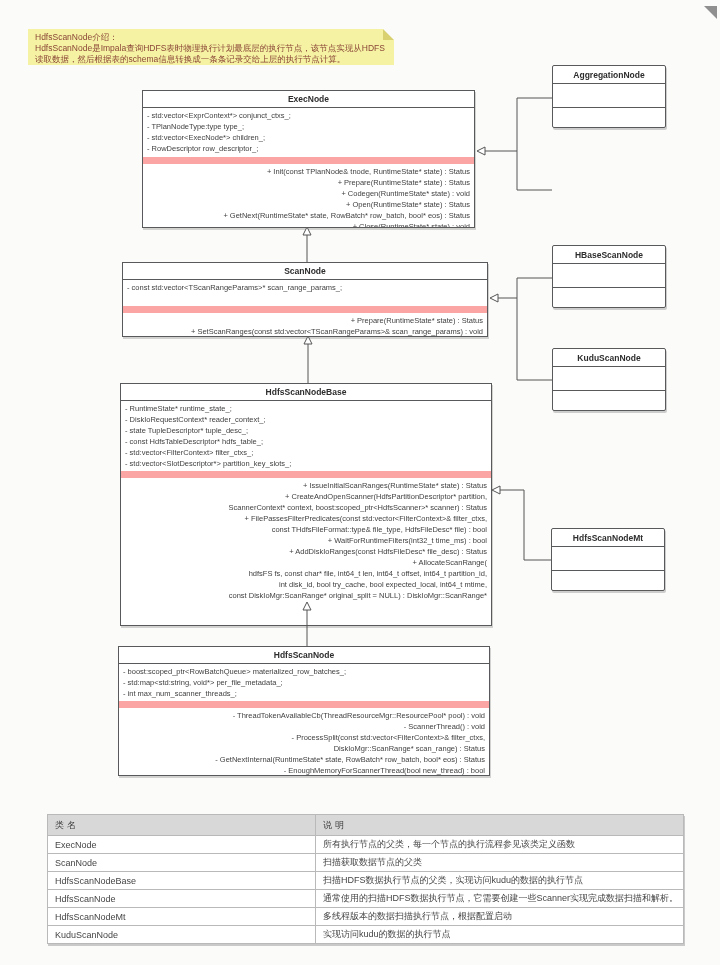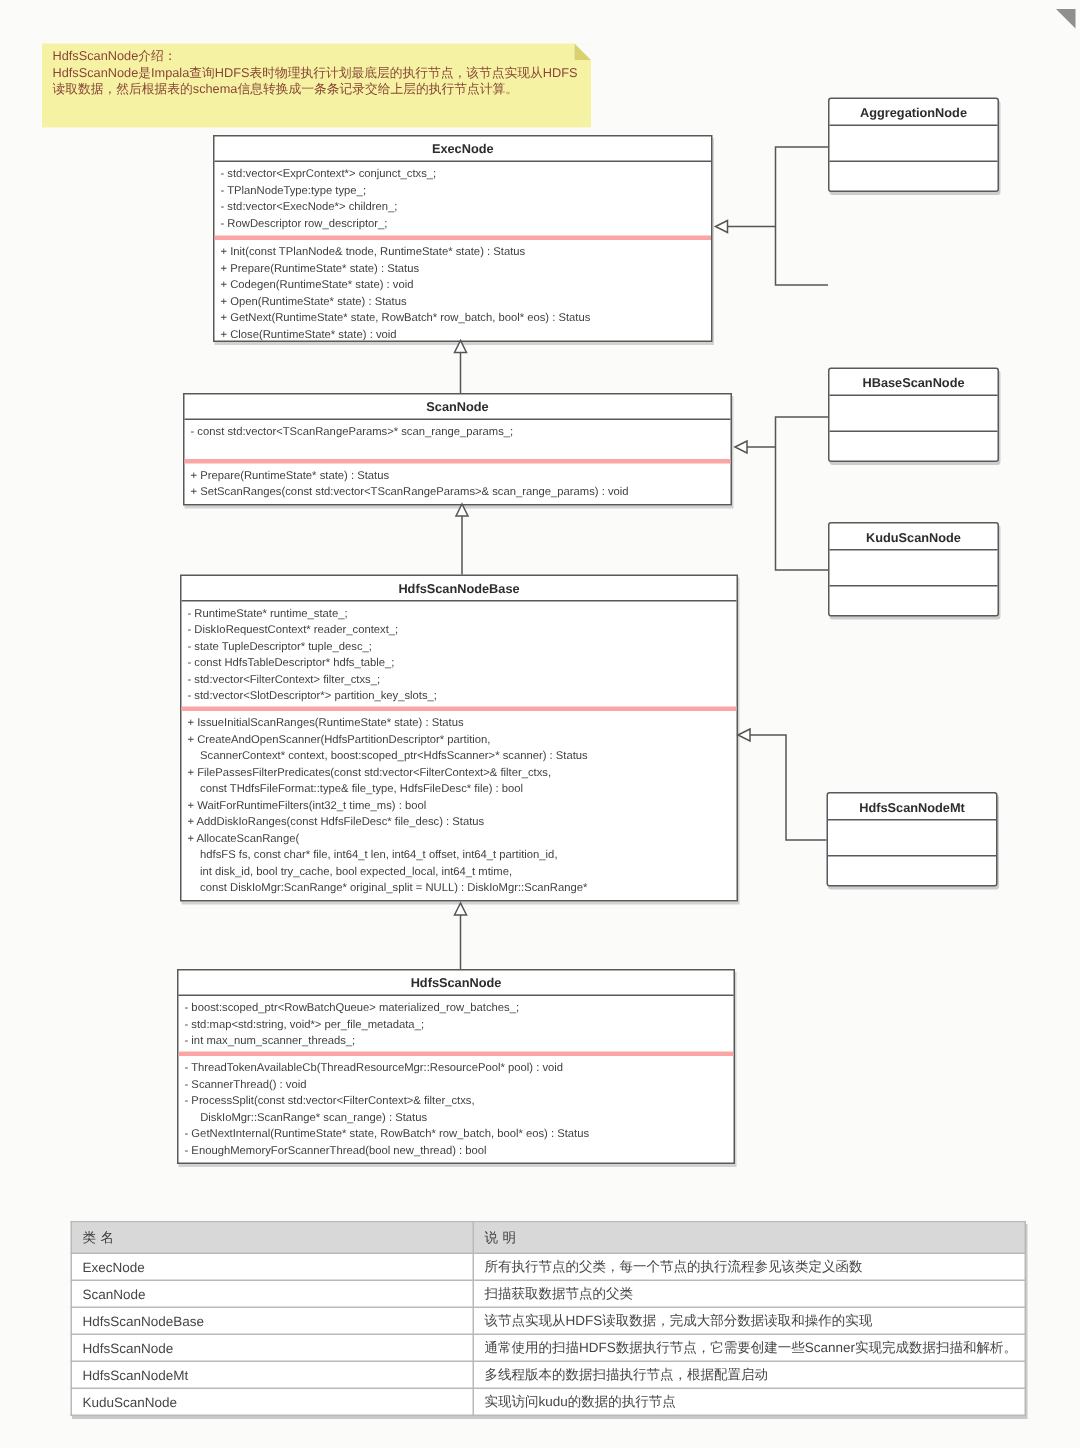--- a/index.html
+++ b/index.html
@@ -5,53 +5,53 @@
   * { margin:0; padding:0; box-sizing:border-box; }
   html,body { background:#ffffff; }
   .canvas {
     position:relative; width:720px; height:965px; margin:0 auto;
     background:#fbfbfa; font-family:"Liberation Sans", sans-serif; overflow:hidden;
   }
   
   .note {
     position:absolute; left:28px; top:29px; width:366px;
     background:#f5f3a3; color:#8b4537; font-size:8.5px; line-height:11px;
-    padding:3px 7px 20px 7px;
+    padding:3px 7px 0 7px;
   }
   .note-fold {
     position:absolute; top:0; right:0; width:0; height:0;
     border-top:11px solid #fbfbfa; border-left:11px solid #d9d06f;
   }
   .page-fold {
     position:absolute; top:6px; right:3px; width:0; height:0;
     border-top:13px solid #8f8f8f; border-left:13px solid transparent;
   }
   
   .cls {
     position:absolute; background:#ffffff; border:1px solid #58595b;
     box-shadow:1px 2px 0 rgba(0,0,0,0.16); color:#3f3f3f;
   }
   .cls .title {
     font-weight:bold; text-align:center; font-size:8.5px; line-height:12px;
     padding:2px 2px; color:#2d2d2d; border-bottom:1px solid #58595b; height:17px;
   }
   .cls .sec { padding:2px 4px; font-size:7.5px; line-height:11px; white-space:pre; overflow:hidden; }
-  .cls .sec.divided { border-top:3px solid #fca5a5; }
+  .cls .sec.divided { border-top:7px solid #fca5a5;text-align:right; }
 
   #cls-exec  { left:142px; top:90px;  width:333px; }
   #cls-exec  .sec-attrs   { height:49px; }
   #cls-exec  .sec-methods { height:70px; }
 
   #cls-scan  { left:122px; top:262px; width:366px; }
   #cls-scan  .sec-attrs   { height:26px; }
   #cls-scan  .sec-methods { height:30px; }
 
   #cls-base  { left:120px; top:383px; width:372px; }
   #cls-base  .sec-attrs   { height:70px; }
-  #cls-base  .sec-methods { height:129px; }
+  #cls-base  .sec-methods { height:154px; }
 
   #cls-hdfs  { left:118px; top:646px; width:372px; }
   #cls-hdfs  .sec-attrs   { height:37px; }
   #cls-hdfs  .sec-methods { height:74px; }
 
   .side { position:absolute; width:114px; background:#fff; border:1px solid #58595b;
           border-radius:2px; box-shadow:1px 2px 0 rgba(0,0,0,0.18); }
   .side .title { font-weight:bold; text-align:center; font-size:8.5px; line-height:12px;
                  padding:3px 2px; height:18px; border-bottom:1px solid #58595b; color:#2d2d2d; }
   .side .c1 { height:24px; border-bottom:1px solid #58595b; }
@@ -178,21 +178,21 @@
         <tr>
           <td>ExecNode</td>
           <td>所有执行节点的父类，每一个节点的执行流程参见该类定义函数</td>
         </tr>
         <tr>
           <td>ScanNode</td>
           <td>扫描获取数据节点的父类</td>
         </tr>
         <tr>
           <td>HdfsScanNodeBase</td>
-          <td>该节点实现从HDFS读取数据，完成大部分数据读取和操作的实现</td>
+          <td>扫描HDFS数据执行节点的父类，实现访问kudu的数据的执行节点</td>
         </tr>
         <tr>
           <td>HdfsScanNode</td>
           <td>通常使用的扫描HDFS数据执行节点，它需要创建一些Scanner实现完成数据扫描和解析。</td>
         </tr>
         <tr>
           <td>HdfsScanNodeMt</td>
           <td>多线程版本的数据扫描执行节点，根据配置启动</td>
         </tr>
         <tr>

